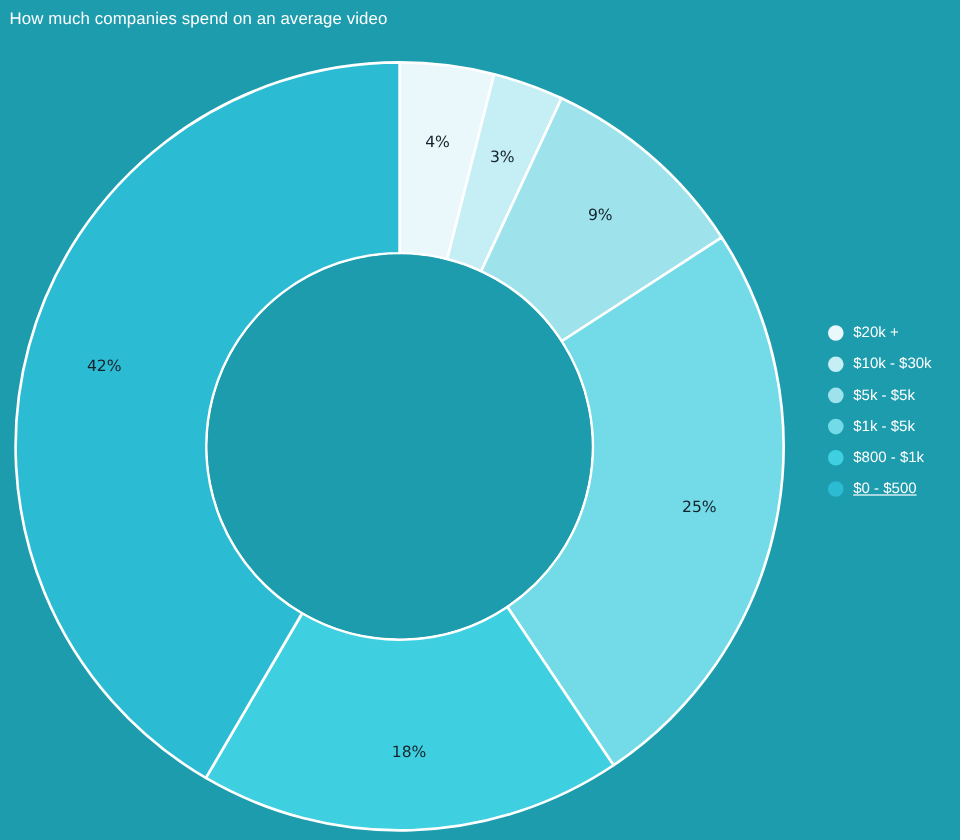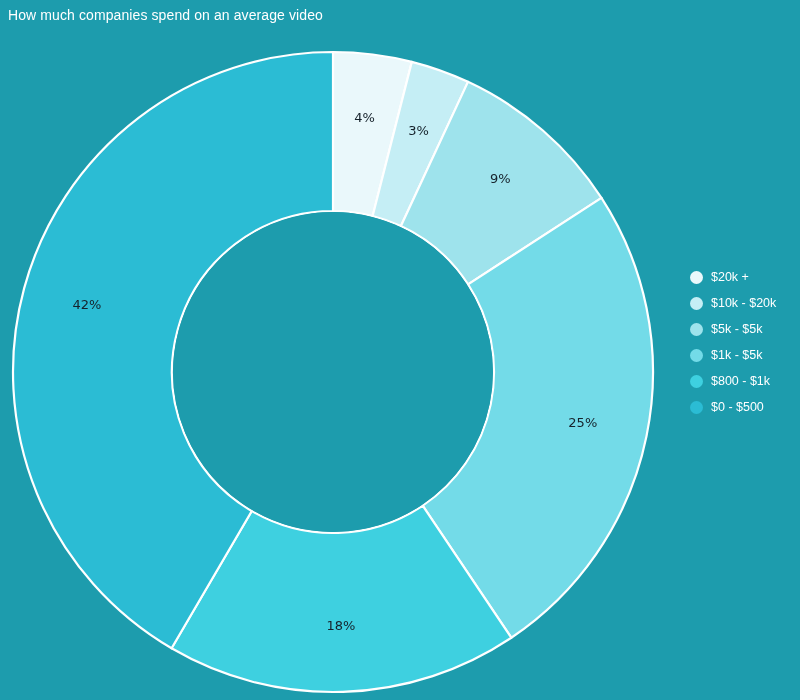--- a/index.html
+++ b/index.html
@@ -103,33 +103,33 @@
       </g>
   </svg>
 
   <div class="legend" id="legend-root">
       <div class="legend-item">
         <span class="legend-swatch" style="background: rgb(234, 248, 251);"></span>
         <span class="legend-label" style="color: rgb(255, 255, 255);">$20k +</span>
       </div>
       <div class="legend-item">
         <span class="legend-swatch" style="background: rgb(197, 238, 245);"></span>
-        <span class="legend-label" style="color: rgb(255, 255, 255);">$10k - $20k</span>
+        <span class="legend-label" style="color: rgb(255, 255, 255);">$10k - $30k</span>
       </div>
       <div class="legend-item">
         <span class="legend-swatch" style="background: rgb(158, 227, 236);"></span>
         <span class="legend-label" style="color: rgb(255, 255, 255);">$5k - $5k</span>
       </div>
       <div class="legend-item">
         <span class="legend-swatch" style="background: rgb(115, 219, 232);"></span>
         <span class="legend-label" style="color: rgb(255, 255, 255);">$1k - $5k</span>
       </div>
       <div class="legend-item">
         <span class="legend-swatch" style="background: rgb(62, 208, 224);"></span>
         <span class="legend-label" style="color: rgb(255, 255, 255);">$800 - $1k</span>
       </div>
       <div class="legend-item">
         <span class="legend-swatch" style="background: rgb(43, 188, 212);"></span>
-        <span class="legend-label" style="color: rgb(255, 255, 255);">$0 - $500</span>
+        <span class="legend-label" style="color: rgb(255, 255, 255); text-decoration: underline;">$0 - $500</span>
       </div>
     </div>
 
 </div>
 
 </body></html>

